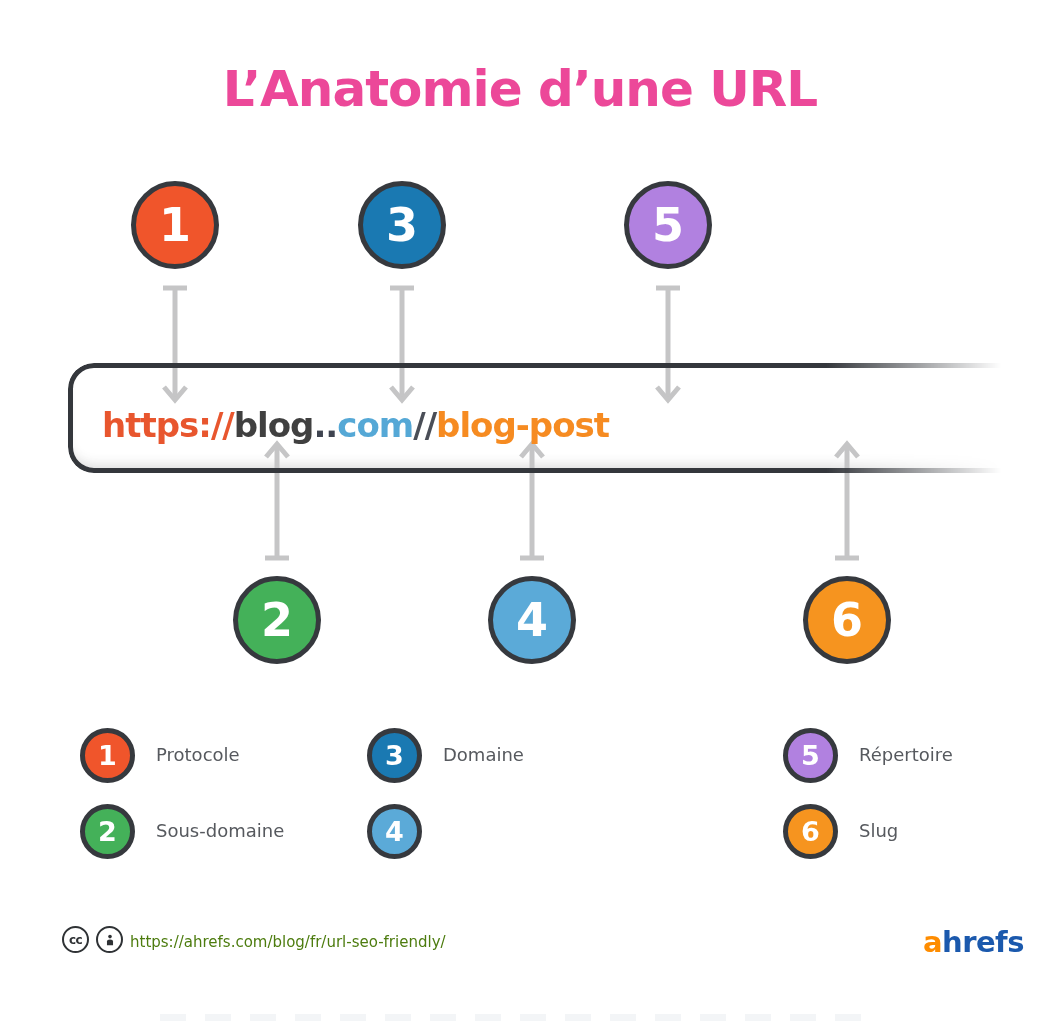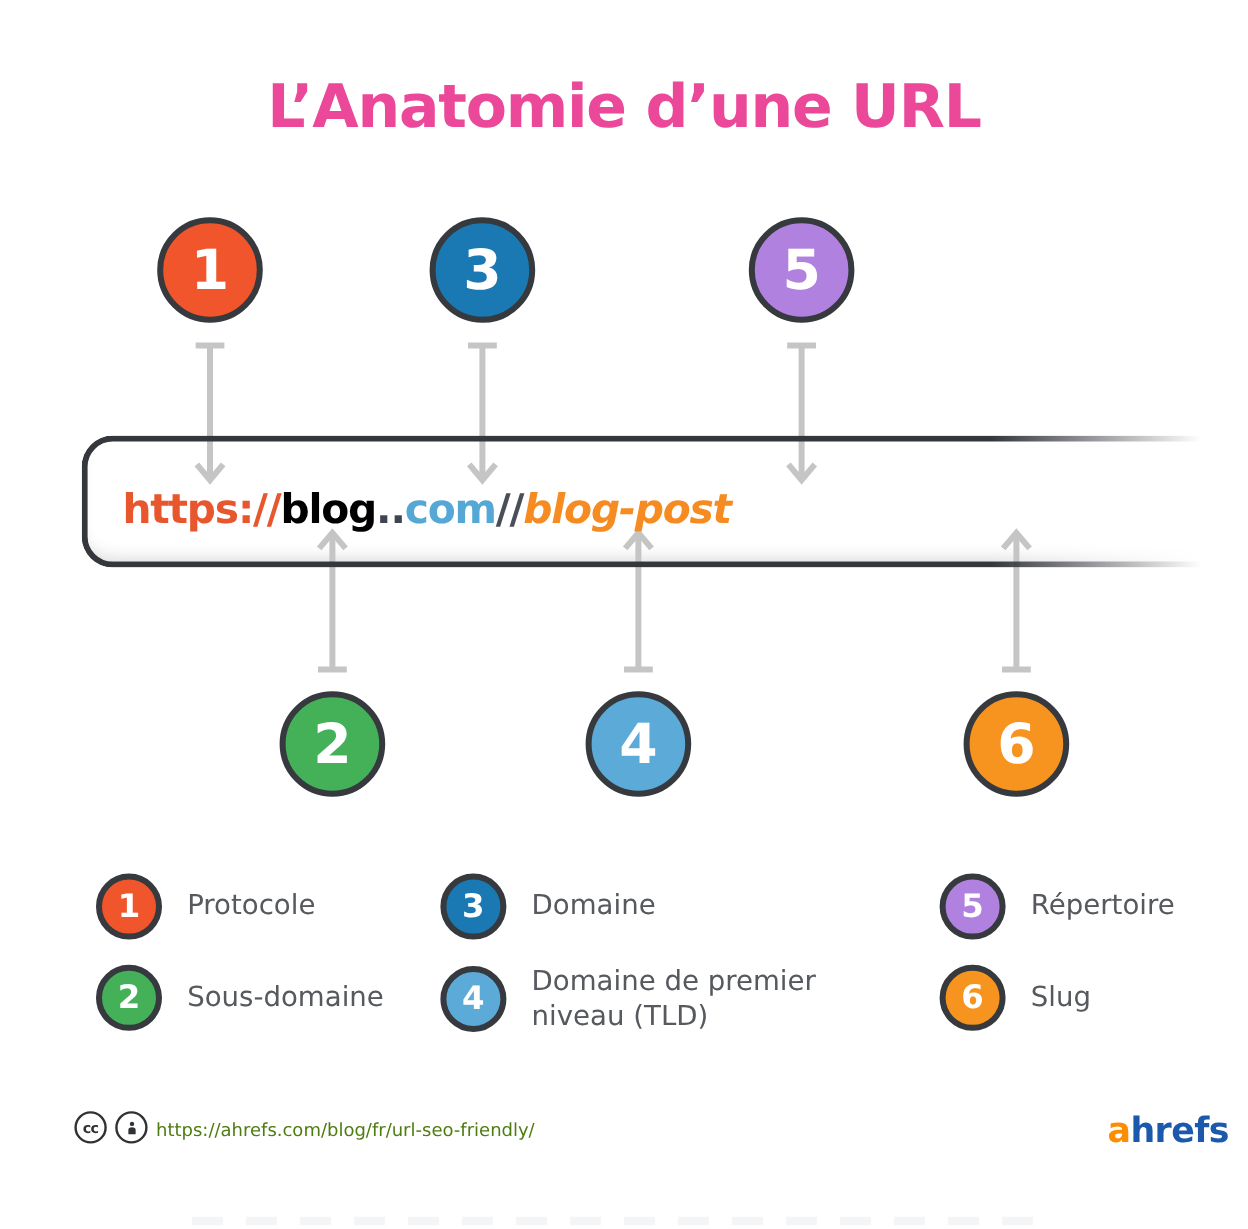--- a/index.html
+++ b/index.html
@@ -48,21 +48,21 @@
   
   .legend-item{position:absolute;display:flex;align-items:center;gap:21px;}
   .li1{left:80px;top:728px;}
   .li2{left:80px;top:804px;}
   .li3{left:367px;top:728px;}
   .li4{left:367px;top:804px;}
   .li5{left:783px;top:728px;}
   .li6{left:783px;top:804px;}
   .legend-circle{width:45px;height:45px;border:5px solid #36393e;border-radius:50%;flex:0 0 auto;
     display:flex;align-items:center;justify-content:center;color:#fff;font-size:27px;font-weight:bold;}
-  .legend-label{font-size:23px;color:#56595e;line-height:1.25;max-width:240px;}
+  .legend-label{font-size:18px;color:#56595e;line-height:1.25;max-width:240px;text-align:center;}
 
   
   .footer{position:absolute;left:0;top:922px;width:100%;height:40px;padding-left:48px;}
   .license{position:absolute;left:62px;top:4px;display:flex;gap:7px;align-items:center;}
   .lic-circle{width:23px;height:23px;border:2.5px solid #2f3235;border-radius:50%;
     display:flex;align-items:center;justify-content:center;color:#2f3235;
     font-size:12px;font-weight:bold;letter-spacing:-0.5px;}
   .source-url{position:absolute;left:130px;top:0;height:40px;display:flex;align-items:center;
     font-size:15px;color:#4d7c0f;}
   .logo{position:absolute;right:64px;top:0;height:40px;display:flex;align-items:center;
@@ -83,27 +83,27 @@
   <div class="num-circle c5" style="background-color: rgb(177, 129, 224);">5</div>
 
   <div class="num-circle c2" style="background-color: rgb(68, 177, 89);">2</div>
   <div class="num-circle c4" style="background-color: rgb(91, 170, 216);">4</div>
   <div class="num-circle c6" style="background-color: rgb(246, 148, 31);">6</div>
 
   <div class="url-box-bg"></div>
   <div class="url-box-border"></div>
   <div class="url-text">
     <span style="color: rgb(232, 86, 46);">https://</span>
-    <span style="color: #000000;">blog</span>
+    <span style="color: #404040;">blog</span>
     <span style="color: rgb(63, 68, 80);">.</span>
     <span style="color: rgb(63, 68, 80);">.</span>
     <span style="color: rgb(85, 168, 214);">com</span>
     <span style="color: rgb(74, 78, 87);">/</span>
     <span style="color: rgb(74, 78, 87);">/</span>
-    <span style="color: rgb(246, 139, 33); font-style: italic;">blog-post</span>
+    <span style="color: rgb(246, 139, 33);">blog-post</span>
   </div>
 
   <div class="arrow a1">
     <svg width="32" height="120" viewBox="0 0 32 120" fill="none" stroke="#c5c5c6" stroke-width="5">
       <path d="M4 3 H28"></path>
         <path d="M16 3 V114"></path>
         <path d="M5 102 L16 115 L27 102"></path>
     </svg>
   </div>
   <div class="arrow a3">
@@ -150,21 +150,20 @@
   <div class="legend-item li2">
     <div class="legend-circle" style="background-color: rgb(68, 177, 89);">2</div>
     <div class="legend-label">Sous-domaine</div>
   </div>
   <div class="legend-item li3">
     <div class="legend-circle" style="background-color: rgb(26, 121, 178);">3</div>
     <div class="legend-label">Domaine</div>
   </div>
   <div class="legend-item li4">
     <div class="legend-circle" style="background-color: rgb(91, 170, 216);">4</div>
-    <div class="legend-label">Domaine de premier niveau (TLD)</div>
   </div>
   <div class="legend-item li5">
     <div class="legend-circle" style="background-color: rgb(177, 129, 224);">5</div>
     <div class="legend-label">Répertoire</div>
   </div>
   <div class="legend-item li6">
     <div class="legend-circle" style="background-color: rgb(246, 148, 31);">6</div>
     <div class="legend-label">Slug</div>
   </div>
 

